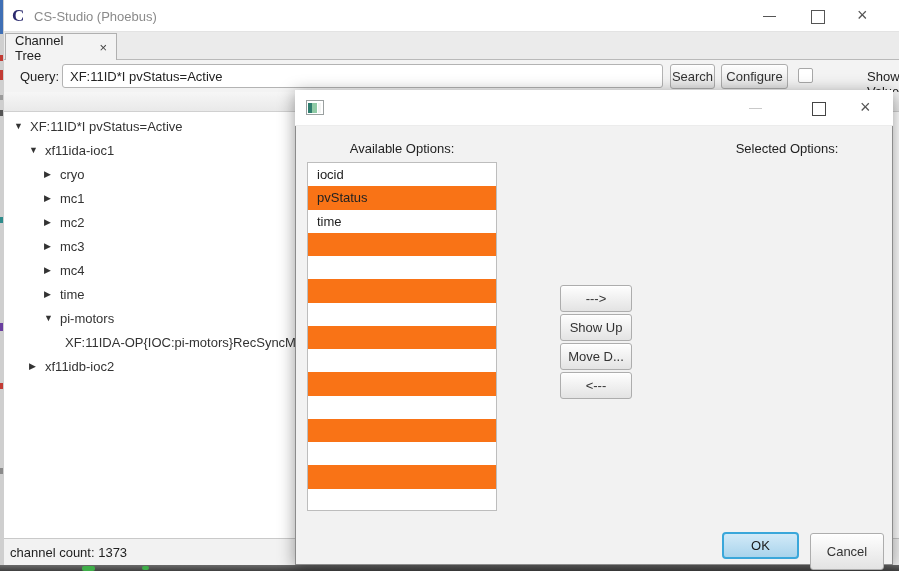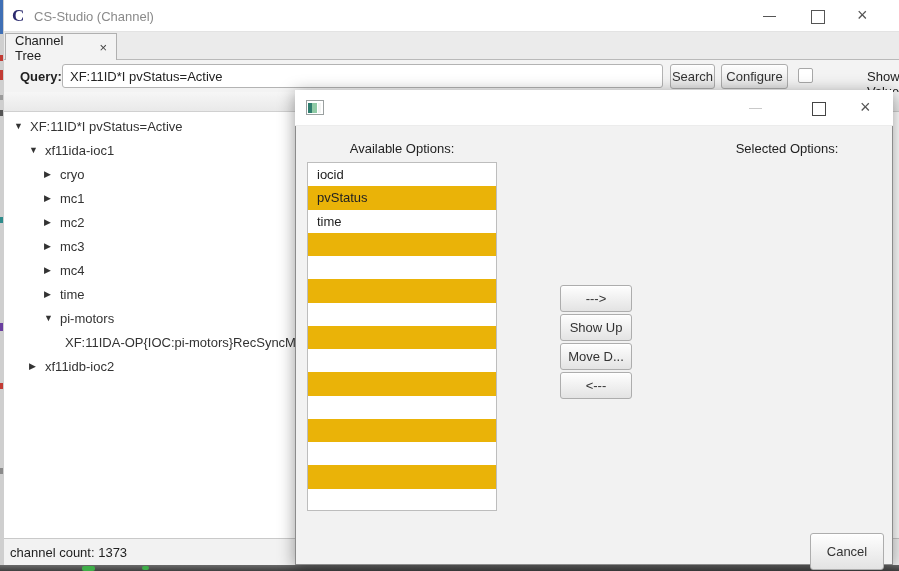--- a/index.html
+++ b/index.html
@@ -23,21 +23,21 @@
   .ctl-dash.faint{border-top-color:#c9c9c9;}
 
   
   .tabbar{left:4px;top:32px;width:895px;height:28px;background:#ebebeb;border-bottom:1px solid #b9b9b9;}
   .tab{left:5px;top:33px;width:112px;height:28px;background:#f3f3f3;border:1px solid #b0b0b0;border-bottom:none;
        display:flex;align-items:center;padding:0 9px;gap:7px;}
   .tab-close{color:#444;font-size:13px;cursor:default;}
 
   
   .queryrow{left:4px;top:60px;width:895px;height:32px;background:#f3f3f3;}
-  .query-label{left:20px;top:69px;font-weight:bold;}
+  .query-label{left:20px;top:69px;}
   .query-input{left:62px;top:64px;width:601px;height:24px;background:#fff;border:1px solid #b3b3b3;border-radius:3px;
        padding:0 7px;font:13px "Liberation Sans",sans-serif;color:#222;outline:none;}
   .btn{display:flex;align-items:center;justify-content:center;
        background:linear-gradient(to bottom,#fefefe,#e3e3e3);border:1px solid #adadad;border-radius:3px;
        color:#333;box-shadow:inset 0 1px 0 #fff;cursor:default;}
   .btn-search{left:670px;top:64px;width:45px;height:25px;}
   .btn-configure{left:721px;top:64px;width:67px;height:25px;}
   .checkbox{left:798px;top:68px;width:15px;height:15px;background:#fff;border:1px solid #a8a8a8;border-radius:2px;
        appearance:none;-webkit-appearance:none;margin:0;}
   .sv-label{left:867px;top:69px;}
@@ -65,21 +65,21 @@
        box-shadow:0 3px 16px rgba(0,0,0,.40);}
   .dialog-titlebar{left:295px;top:90px;width:598px;height:36px;background:#fff;border-bottom:1px solid #ececec;}
   .dialog-icon{left:306px;top:100px;width:18px;height:15px;}
   .list-caption{height:16px;text-align:center;color:#222;}
   .cap-available{left:307px;top:141px;width:190px;}
   .cap-selected{left:690px;top:141px;width:194px;}
   .listbox{background:#fff;border:1px solid #bdbdbd;overflow:hidden;}
   .list-available{left:307px;top:162px;width:190px;height:349px;}
   .list-selected{left:690px;top:162px;width:194px;height:349px;}
   .list-row{height:23.27px;line-height:23.27px;padding-left:9px;color:#222;white-space:nowrap;}
-  .list-row.alt{background:#eab308;}
+  .list-row.alt{background:#f97316;}
   .transfer-col{left:560px;top:285px;width:70px;display:flex;flex-direction:column;gap:2px;}
   .transfer-col .btn{height:25px;width:70px;}
   .btn-ok{left:722px;top:532px;width:77px;height:27px;
        background:linear-gradient(to bottom,#d2eaf8,#a9d4ec);border:2px solid #3aa7da;border-radius:4px;
        display:flex;align-items:center;justify-content:center;color:#1a1a1a;}
   .btn-cancel{left:810px;top:533px;width:74px;height:37px;}
 
   
   .sliver{left:0;top:0;width:4px;height:571px;background:#cfcfcf;}
   .mark{left:0;width:3px;}
@@ -98,21 +98,21 @@
     <div class="abs mark" style="top:217px;height:6px;background:#2e8b8b;"></div>
     <div class="abs mark" style="top:323px;height:8px;background:#6a3fa0;"></div>
     <div class="abs mark" style="top:383px;height:6px;background:#c23b34;"></div>
     <div class="abs mark" style="top:468px;height:6px;background:#8a8a8a;"></div>
   </div>
 
   <div class="abs main-window"></div>
 
   <div class="abs titlebar"></div>
   <div class="abs app-logo">C</div>
-  <div class="abs app-title">CS-Studio (Channel)</div>
+  <div class="abs app-title">CS-Studio (Phoebus)</div>
   <div class="abs winctl" style="left:763px;top:16px;">
     <div class="ctl-dash"></div>
   </div>
   <div class="abs winctl" style="left:811px;top:10px;">
     <div class="ctl-box"></div>
   </div>
   <div class="abs winctl ctl-glyph" style="left:857px;top:7px;font-size:18px;">×</div>
 
   <div class="abs tabbar"></div>
   <div class="abs tab">
@@ -225,15 +225,16 @@
       <div class="list-row"></div>
     </div>
 
   <div class="abs transfer-col" id="transfer-col">
       <div class="btn">---&gt;</div>
       <div class="btn">Show Up</div>
       <div class="btn">Move D...</div>
       <div class="btn">&lt;---</div>
     </div>
 
+  <div class="abs btn-ok">OK</div>
   <div class="abs btn btn-cancel">Cancel</div>
 
 </div>
 
 </body></html>

